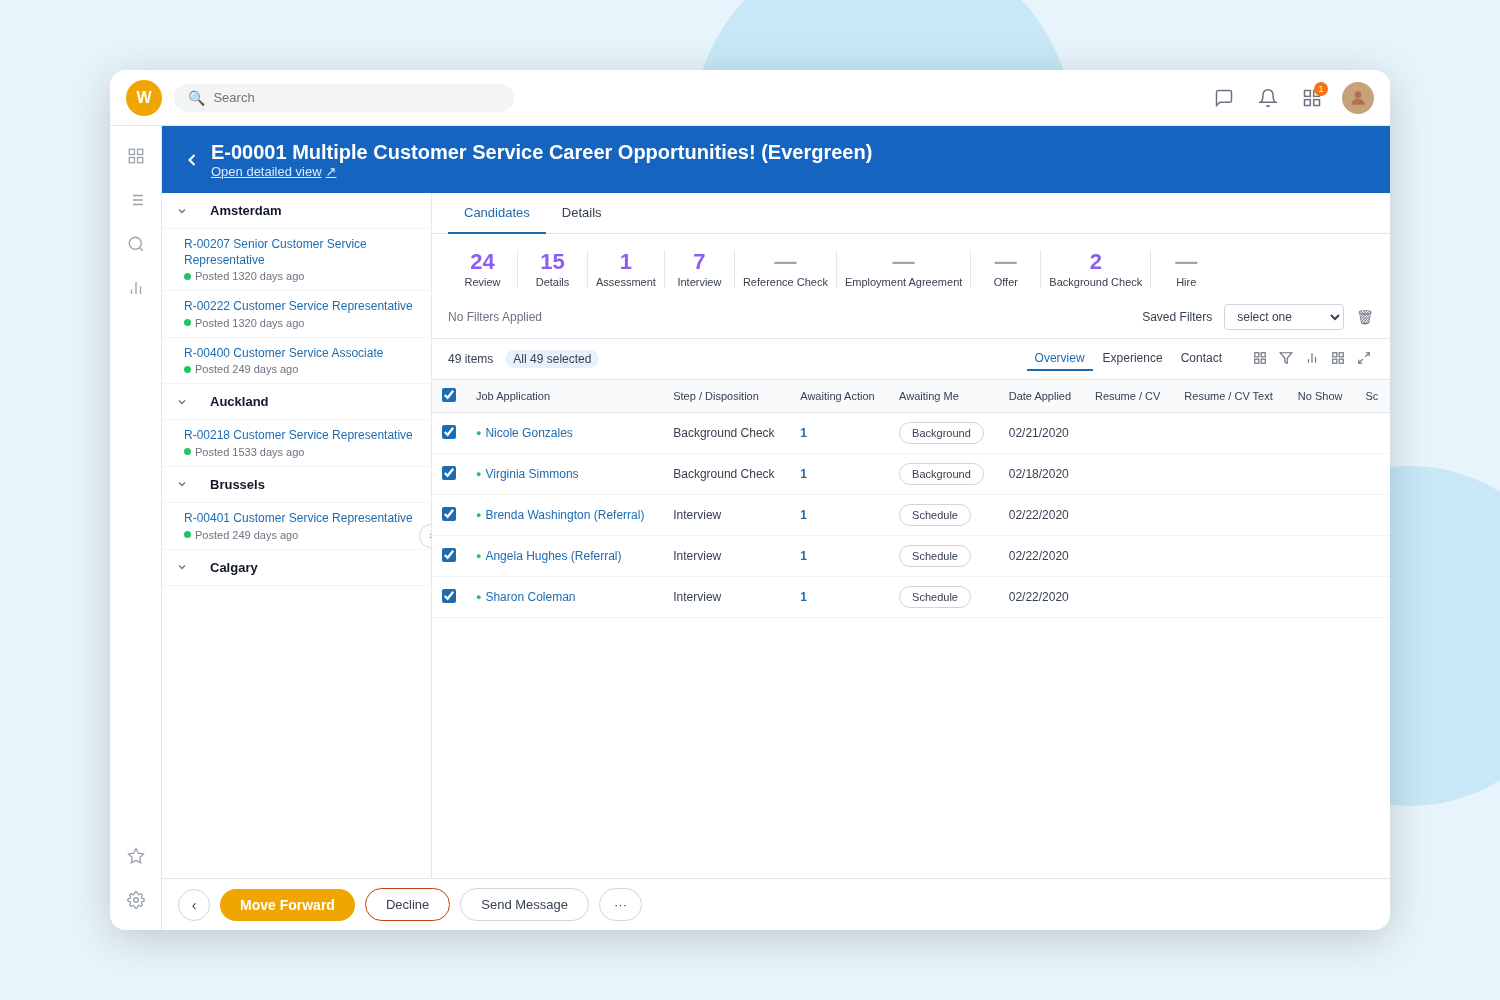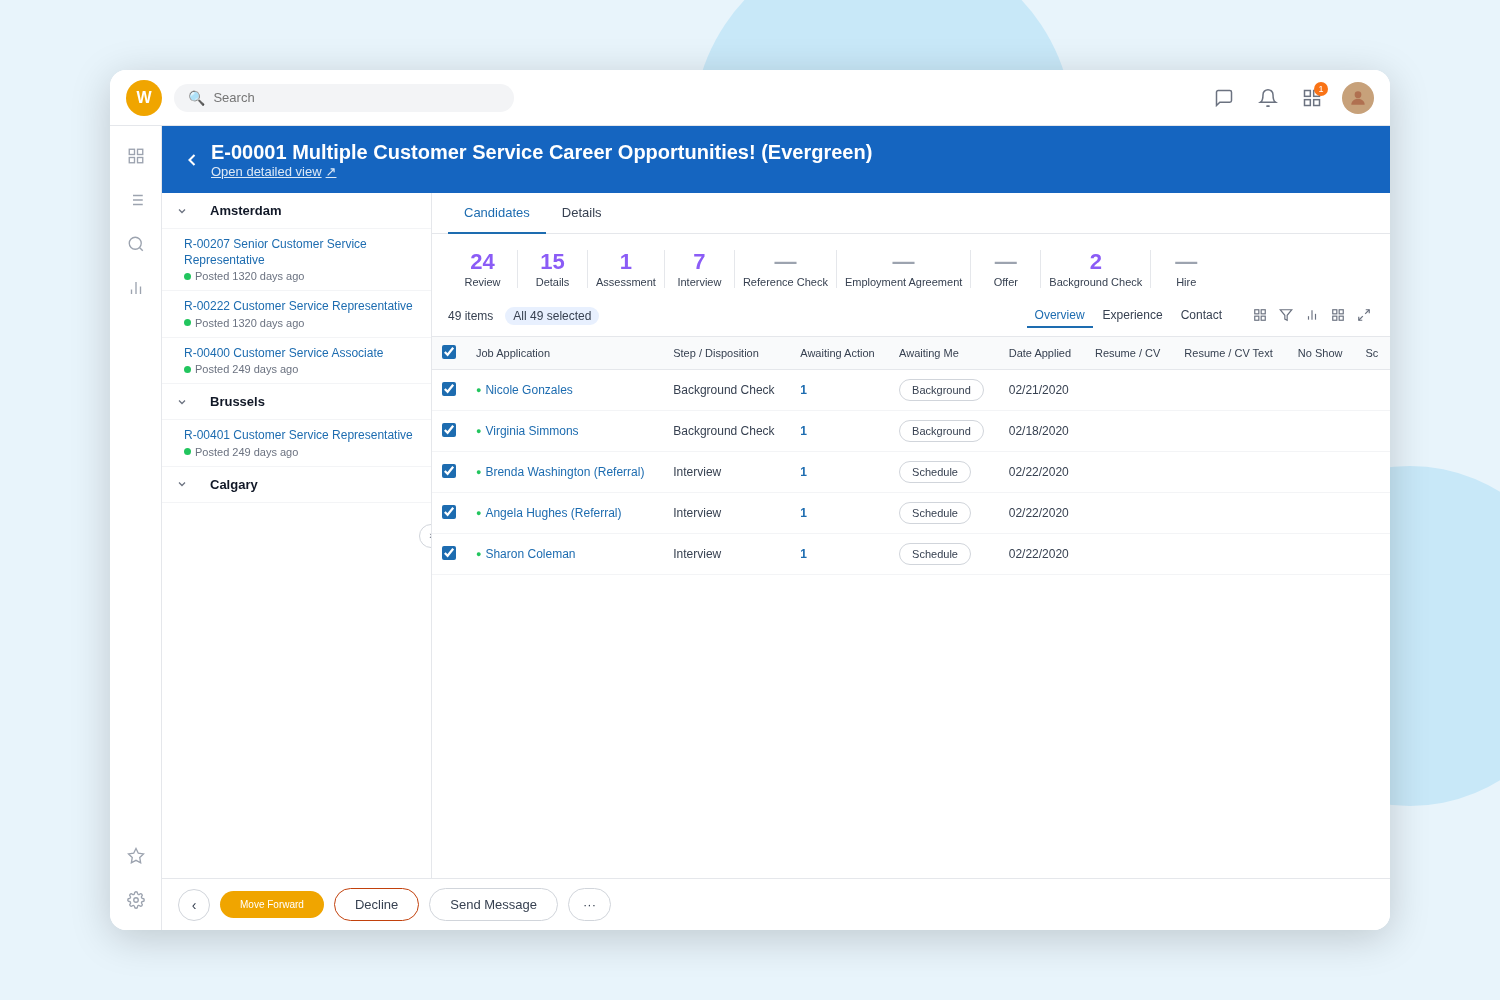--- a/index.html
+++ b/index.html
@@ -523,22 +523,22 @@
       padding: 0 16px;
       gap: 10px;
       flex-shrink: 0;
     }
     .btn-move-forward {
       background: #f0a500;
       color: white;
       border: none;
       border-radius: 20px;
       padding: 8px 20px;
-      font-size: 10px;
-      font-weight: 400;
+      font-size: 14px;
+      font-weight: 700;
       cursor: pointer;
     }
     .btn-decline {
       background: #fff;
       color: #374151;
       border: 1px solid #c2410c;
       border-radius: 20px;
       padding: 8px 20px;
       font-size: 13px;
       cursor: pointer;
@@ -712,20 +712,32 @@
               <div class="job-item">
                 <div class="job-title">R-00222 Customer Service Representative</div>
                 <div class="job-meta"><span class="green-dot"></span>Posted 1320 days ago</div>
               </div>
               <div class="job-item">
                 <div class="job-title">R-00400 Customer Service Associate</div>
                 <div class="job-meta"><span class="green-dot"></span>Posted 249 days ago</div>
               </div>
             </div>
 
+            <div class="location-group">
+              <div class="location-header">
+                <svg width="12" height="12" viewBox="0 0 24 24" fill="none" stroke="currentColor" stroke-width="2.5">
+                    <polyline points="6 9 12 15 18 9"></polyline>
+                  </svg>
+                <span>Auckland</span>
+              </div>
+              <div class="job-item">
+                <div class="job-title">R-00218 Customer Service Representative</div>
+                <div class="job-meta"><span class="green-dot"></span>Posted 1533 days ago</div>
+              </div>
+            </div>
 
             <div class="location-group">
               <div class="location-header">
                 <svg width="12" height="12" viewBox="0 0 24 24" fill="none" stroke="currentColor" stroke-width="2.5">
                     <polyline points="6 9 12 15 18 9"></polyline>
                   </svg>
                 <span>Brussels</span>
               </div>
               <div class="job-item">
                 <div class="job-title">R-00401 Customer Service Representative</div>
@@ -784,20 +796,28 @@
               <div class="stage-item">
                 <span class="stage-count">2</span>
                 <span class="stage-label">Background Check</span>
               </div>
               <div class="stage-item">
                 <span class="stage-count dim">—</span>
                 <span class="stage-label">Hire</span>
               </div>
             </div>
 
+            <div class="filters-bar">
+              <span class="no-filters">No Filters Applied</span>
+              <span class="saved-filters-label">Saved Filters</span>
+              <select class="saved-filters-select">
+                <option>select one</option>
+              </select>
+              <span class="filter-del-btn">🗑</span>
+            </div>
 
             <div class="table-toolbar">
               <span class="items-count">49 items</span>
               <span class="all-selected">All 49 selected</span>
               <div class="view-tabs">
                 <div class="view-tab-item active">Overview</div>
                 <div class="view-tab-item">Experience</div>
                 <div class="view-tab-item">Contact</div>
               </div>
               <div class="toolbar-icons">

